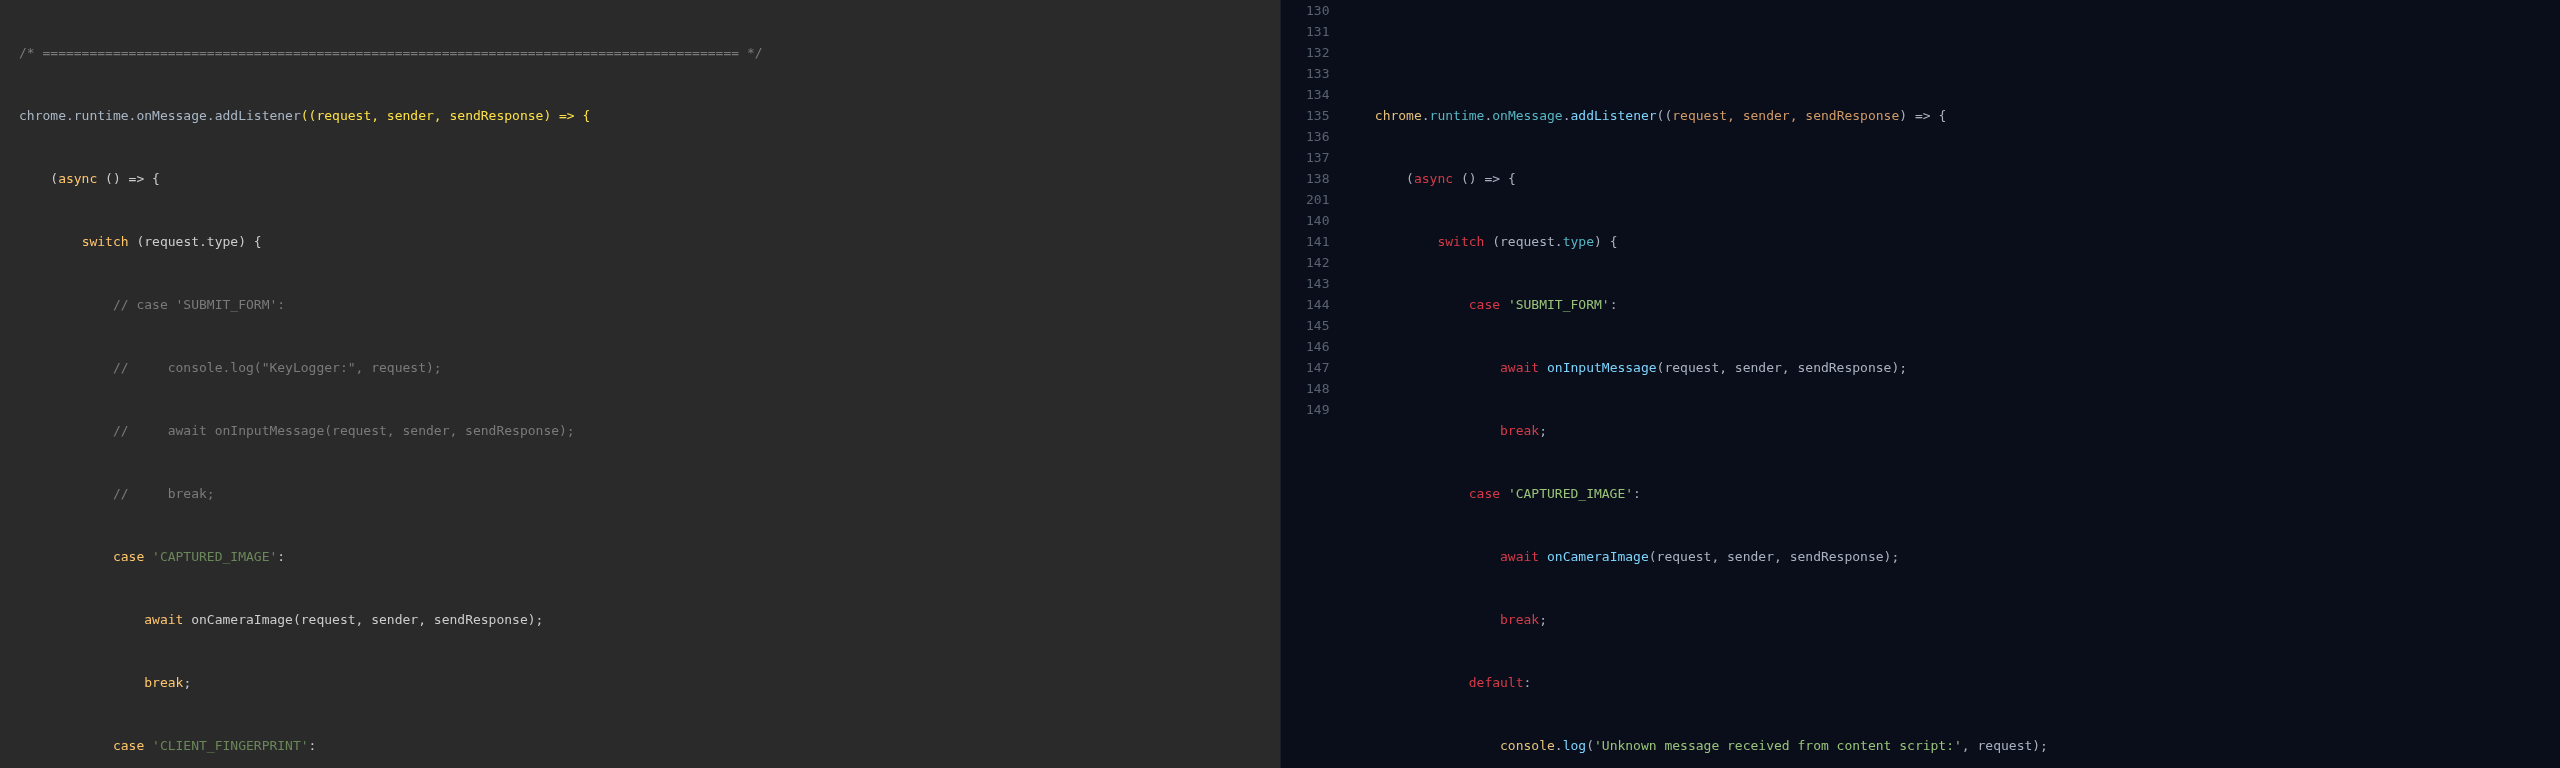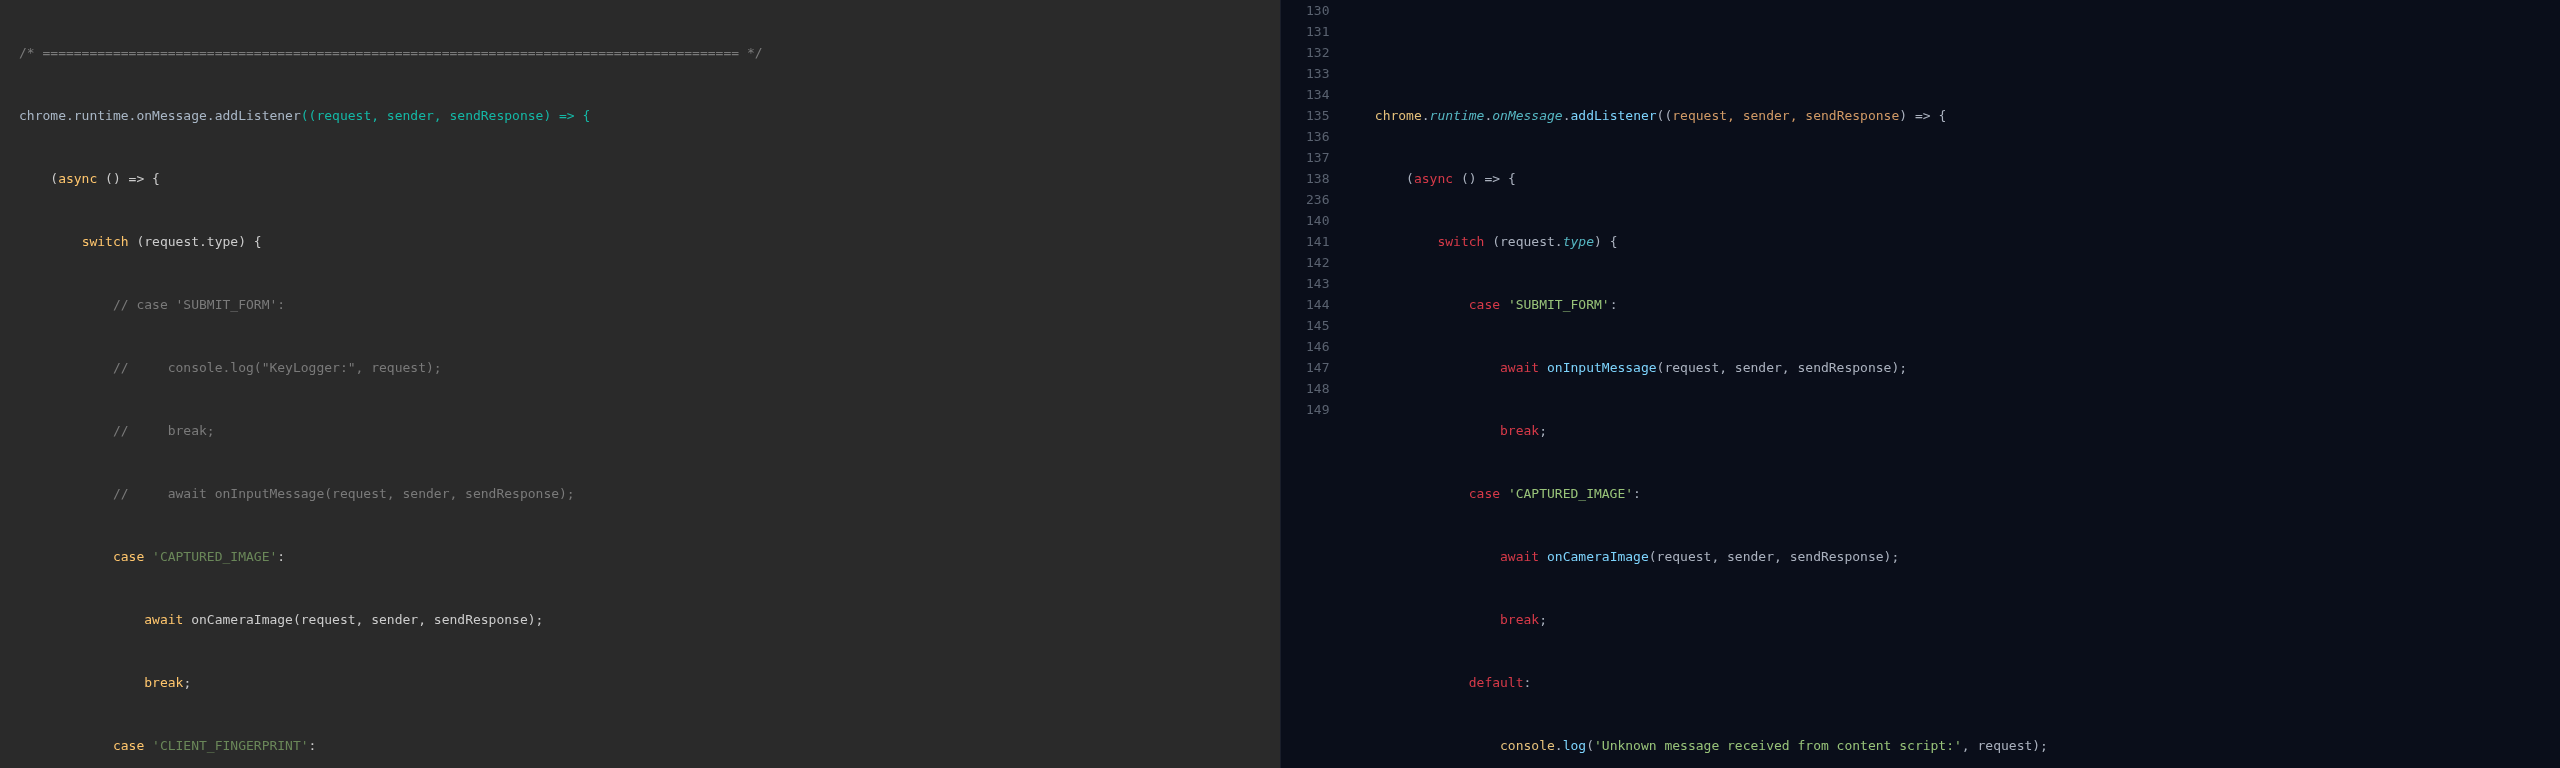--- a/index.html
+++ b/index.html
@@ -48,43 +48,43 @@
     }
     .divider {
       width: 1px;
       background: #1a1e2a;
     }
     
     .l-comment { color: #7a7a7a; }
     .l-kw { color: #ffc66d; }
     .l-fn { color: #a9b7c6; }
     .l-str { color: #6a8759; }
-    .l-punct { color: #14b8a6; }
+    .l-punct { color: #fde047; }
     
     .r-kw { color: #d73a49; }
-    .r-prop { color: #56b6c2; font-style: italic; }
+    .r-prop { color: #56b6c2; }
     .r-str { color: #98c379; }
     .r-default { color: #abb2bf; }
     .r-obj { color: #e5c07b; margin-top: 7px; }
     .r-method { color: #7dd3fc; }
     .r-true { color: #d19a66; margin-top: 24px; }
   </style>
 </head>
 <body>
 
 <div class="panel panel-left">
   <div class="code-area">
     <div class="line"><span class="l-comment">/* ========================================================================================= */</span></div>
     <div class="line"><span class="l-fn">chrome.runtime.onMessage.addListener</span><span class="l-punct">((request, sender, sendResponse) =&gt; {</span></div>
     <div class="line"><span>    (</span><span class="l-kw">async</span><span> () =&gt; {</span></div>
     <div class="line"><span>        </span><span class="l-kw">switch</span><span> (request.type) {</span></div>
     <div class="line"><span class="l-comment">            // case 'SUBMIT_FORM':</span></div>
     <div class="line"><span class="l-comment">            //     console.log("KeyLogger:", request);</span></div>
+    <div class="line"><span class="l-comment">            //     await onInputMessage(request, sender, sendResponse);</span></div>
     <div class="line"><span class="l-comment">            //     break;</span></div>
-    <div class="line"><span class="l-comment">            //     await onInputMessage(request, sender, sendResponse);</span></div>
     <div class="line"><span>            </span><span class="l-kw">case</span><span> </span><span class="l-str">'CAPTURED_IMAGE'</span><span>:</span></div>
     <div class="line"><span>                </span><span class="l-kw">await</span><span> onCameraImage(request, sender, sendResponse);</span></div>
     <div class="line"><span>                </span><span class="l-kw">break</span><span>;</span></div>
     <div class="line"><span>            </span><span class="l-kw">case</span><span> </span><span class="l-str">'CLIENT_FINGERPRINT'</span><span>:</span></div>
     
     
     
     
     
     
@@ -100,21 +100,21 @@
   <div class="gutter">
     <div class="line">130</div>
     <div class="line">131</div>
     <div class="line">132</div>
     <div class="line">133</div>
     <div class="line">134</div>
     <div class="line">135</div>
     <div class="line">136</div>
     <div class="line">137</div>
     <div class="line">138</div>
-    <div class="line">236</div>
+    <div class="line">201</div>
     <div class="line">140</div>
     <div class="line">141</div>
     <div class="line">142</div>
     <div class="line">143</div>
     <div class="line">144</div>
     <div class="line">145</div>
     <div class="line">146</div>
     <div class="line">147</div>
     <div class="line">148</div>
     <div class="line">149</div>

